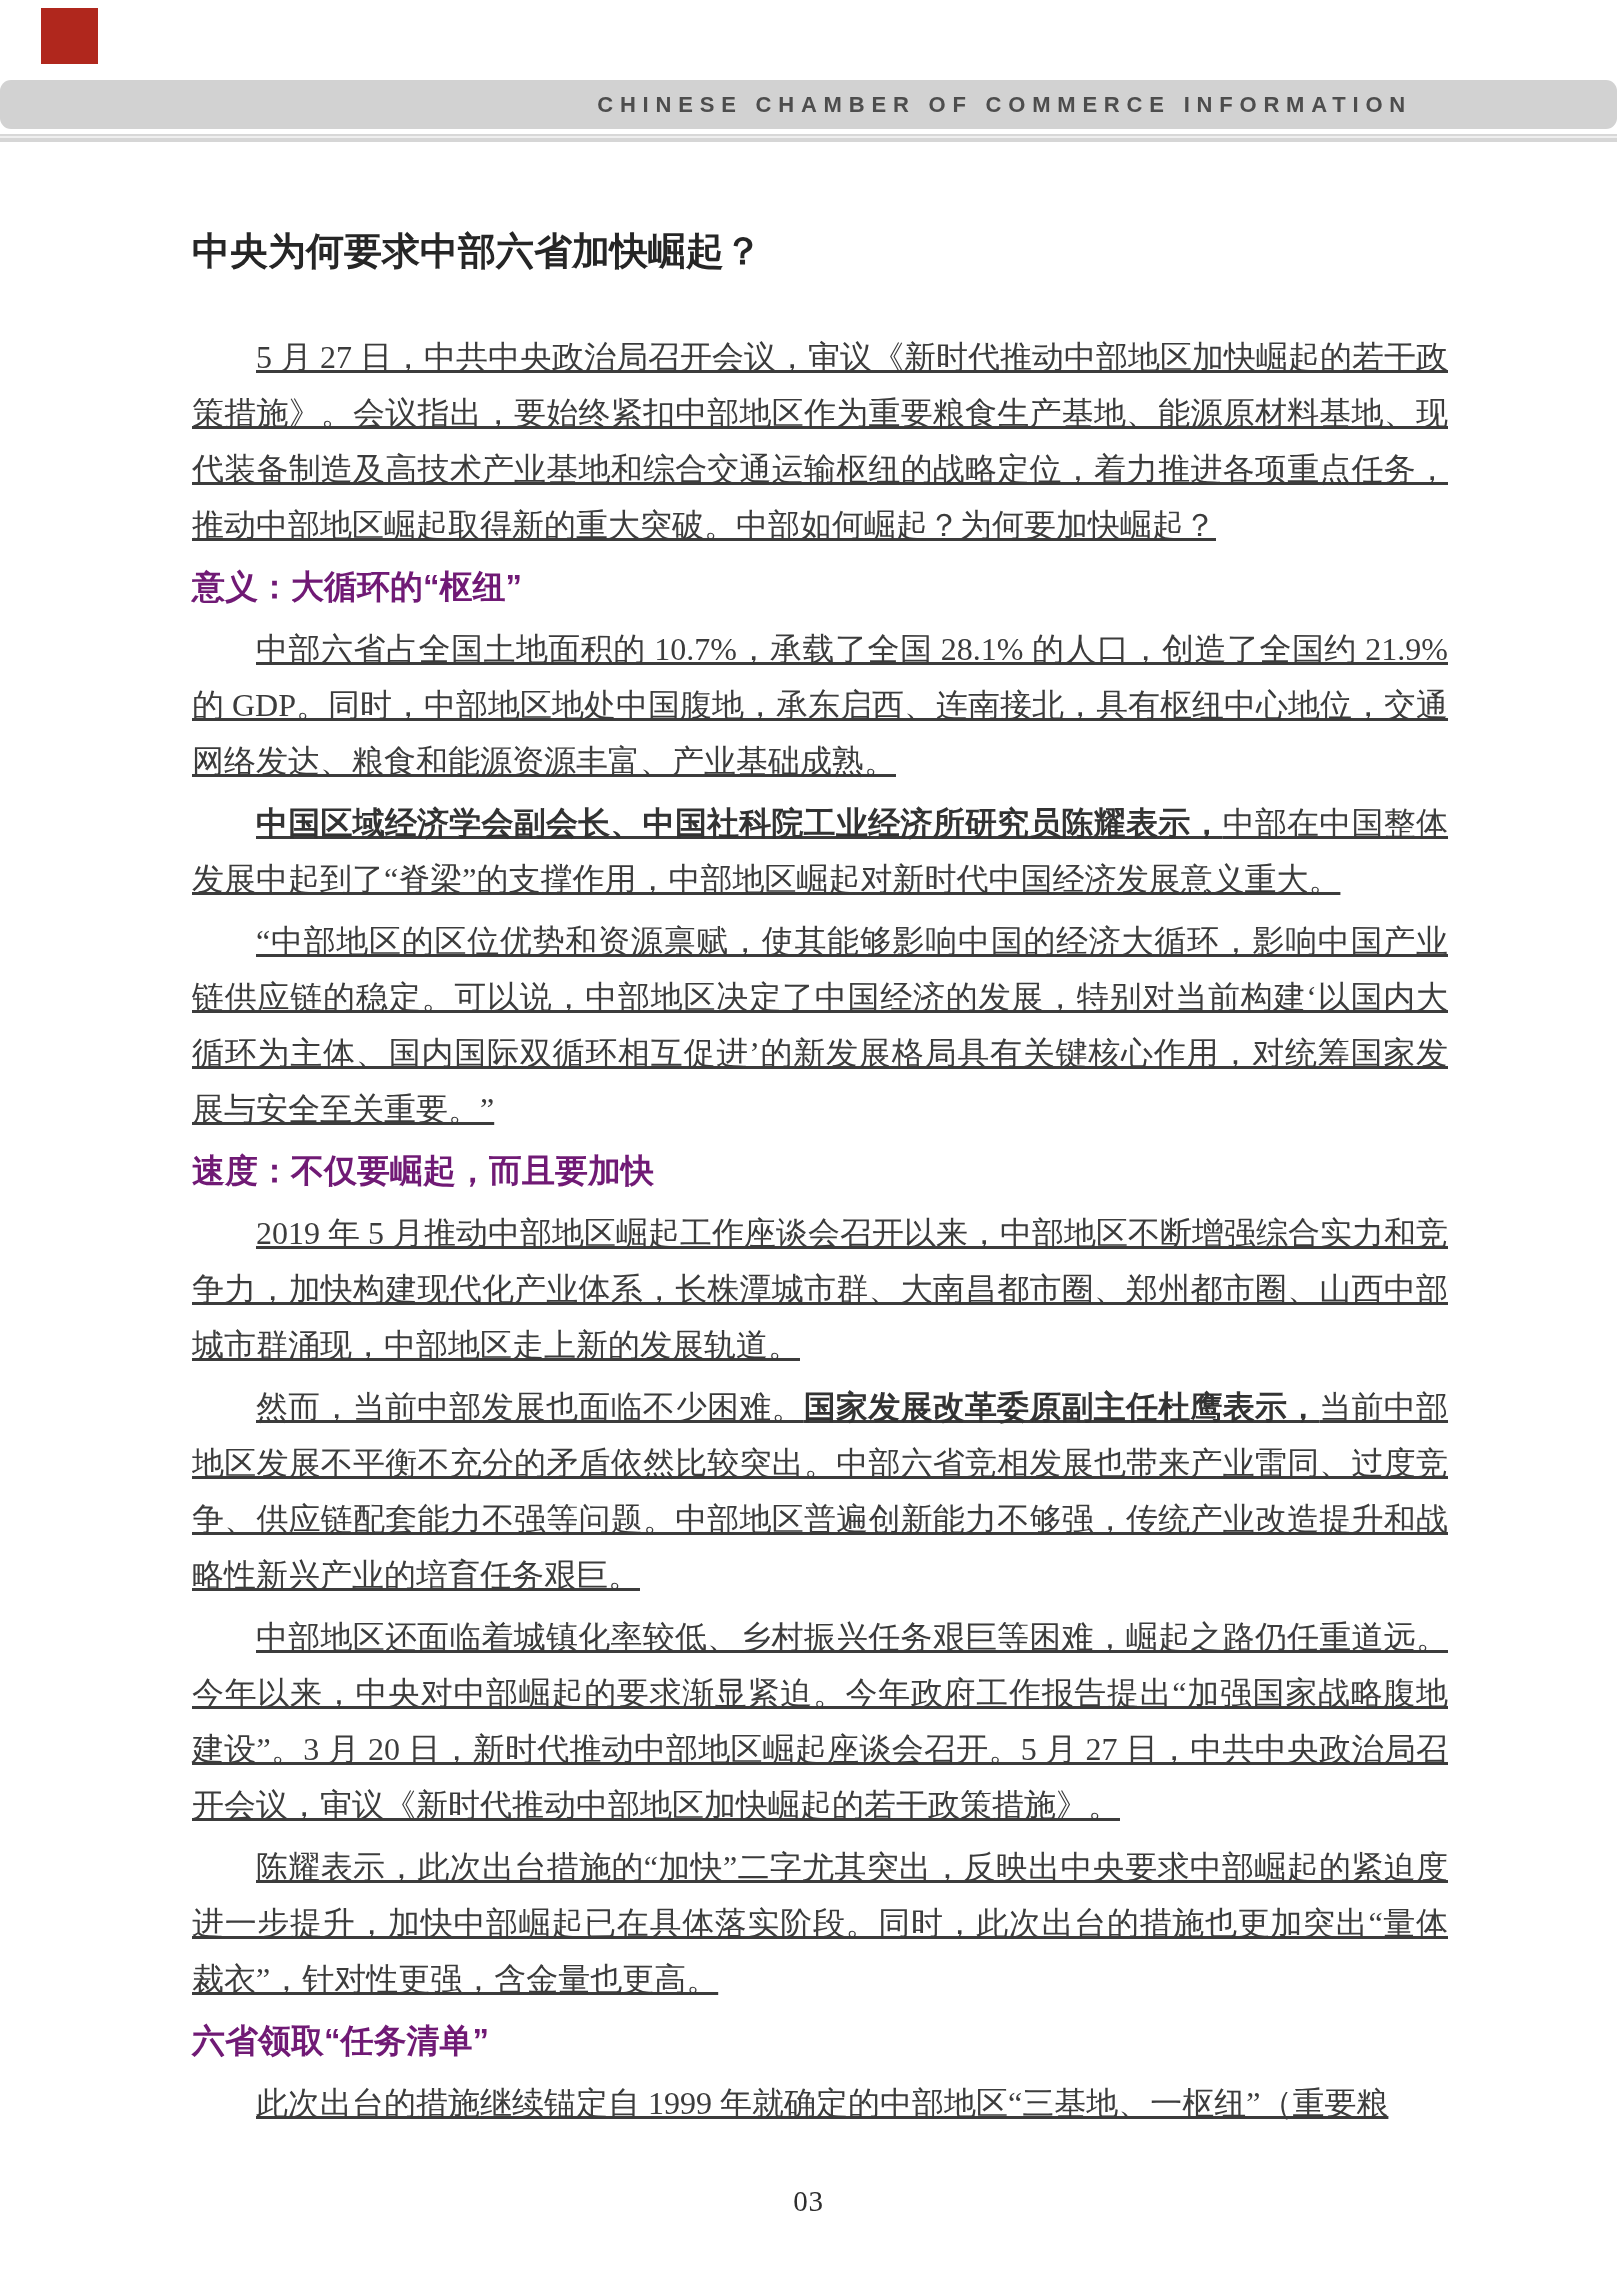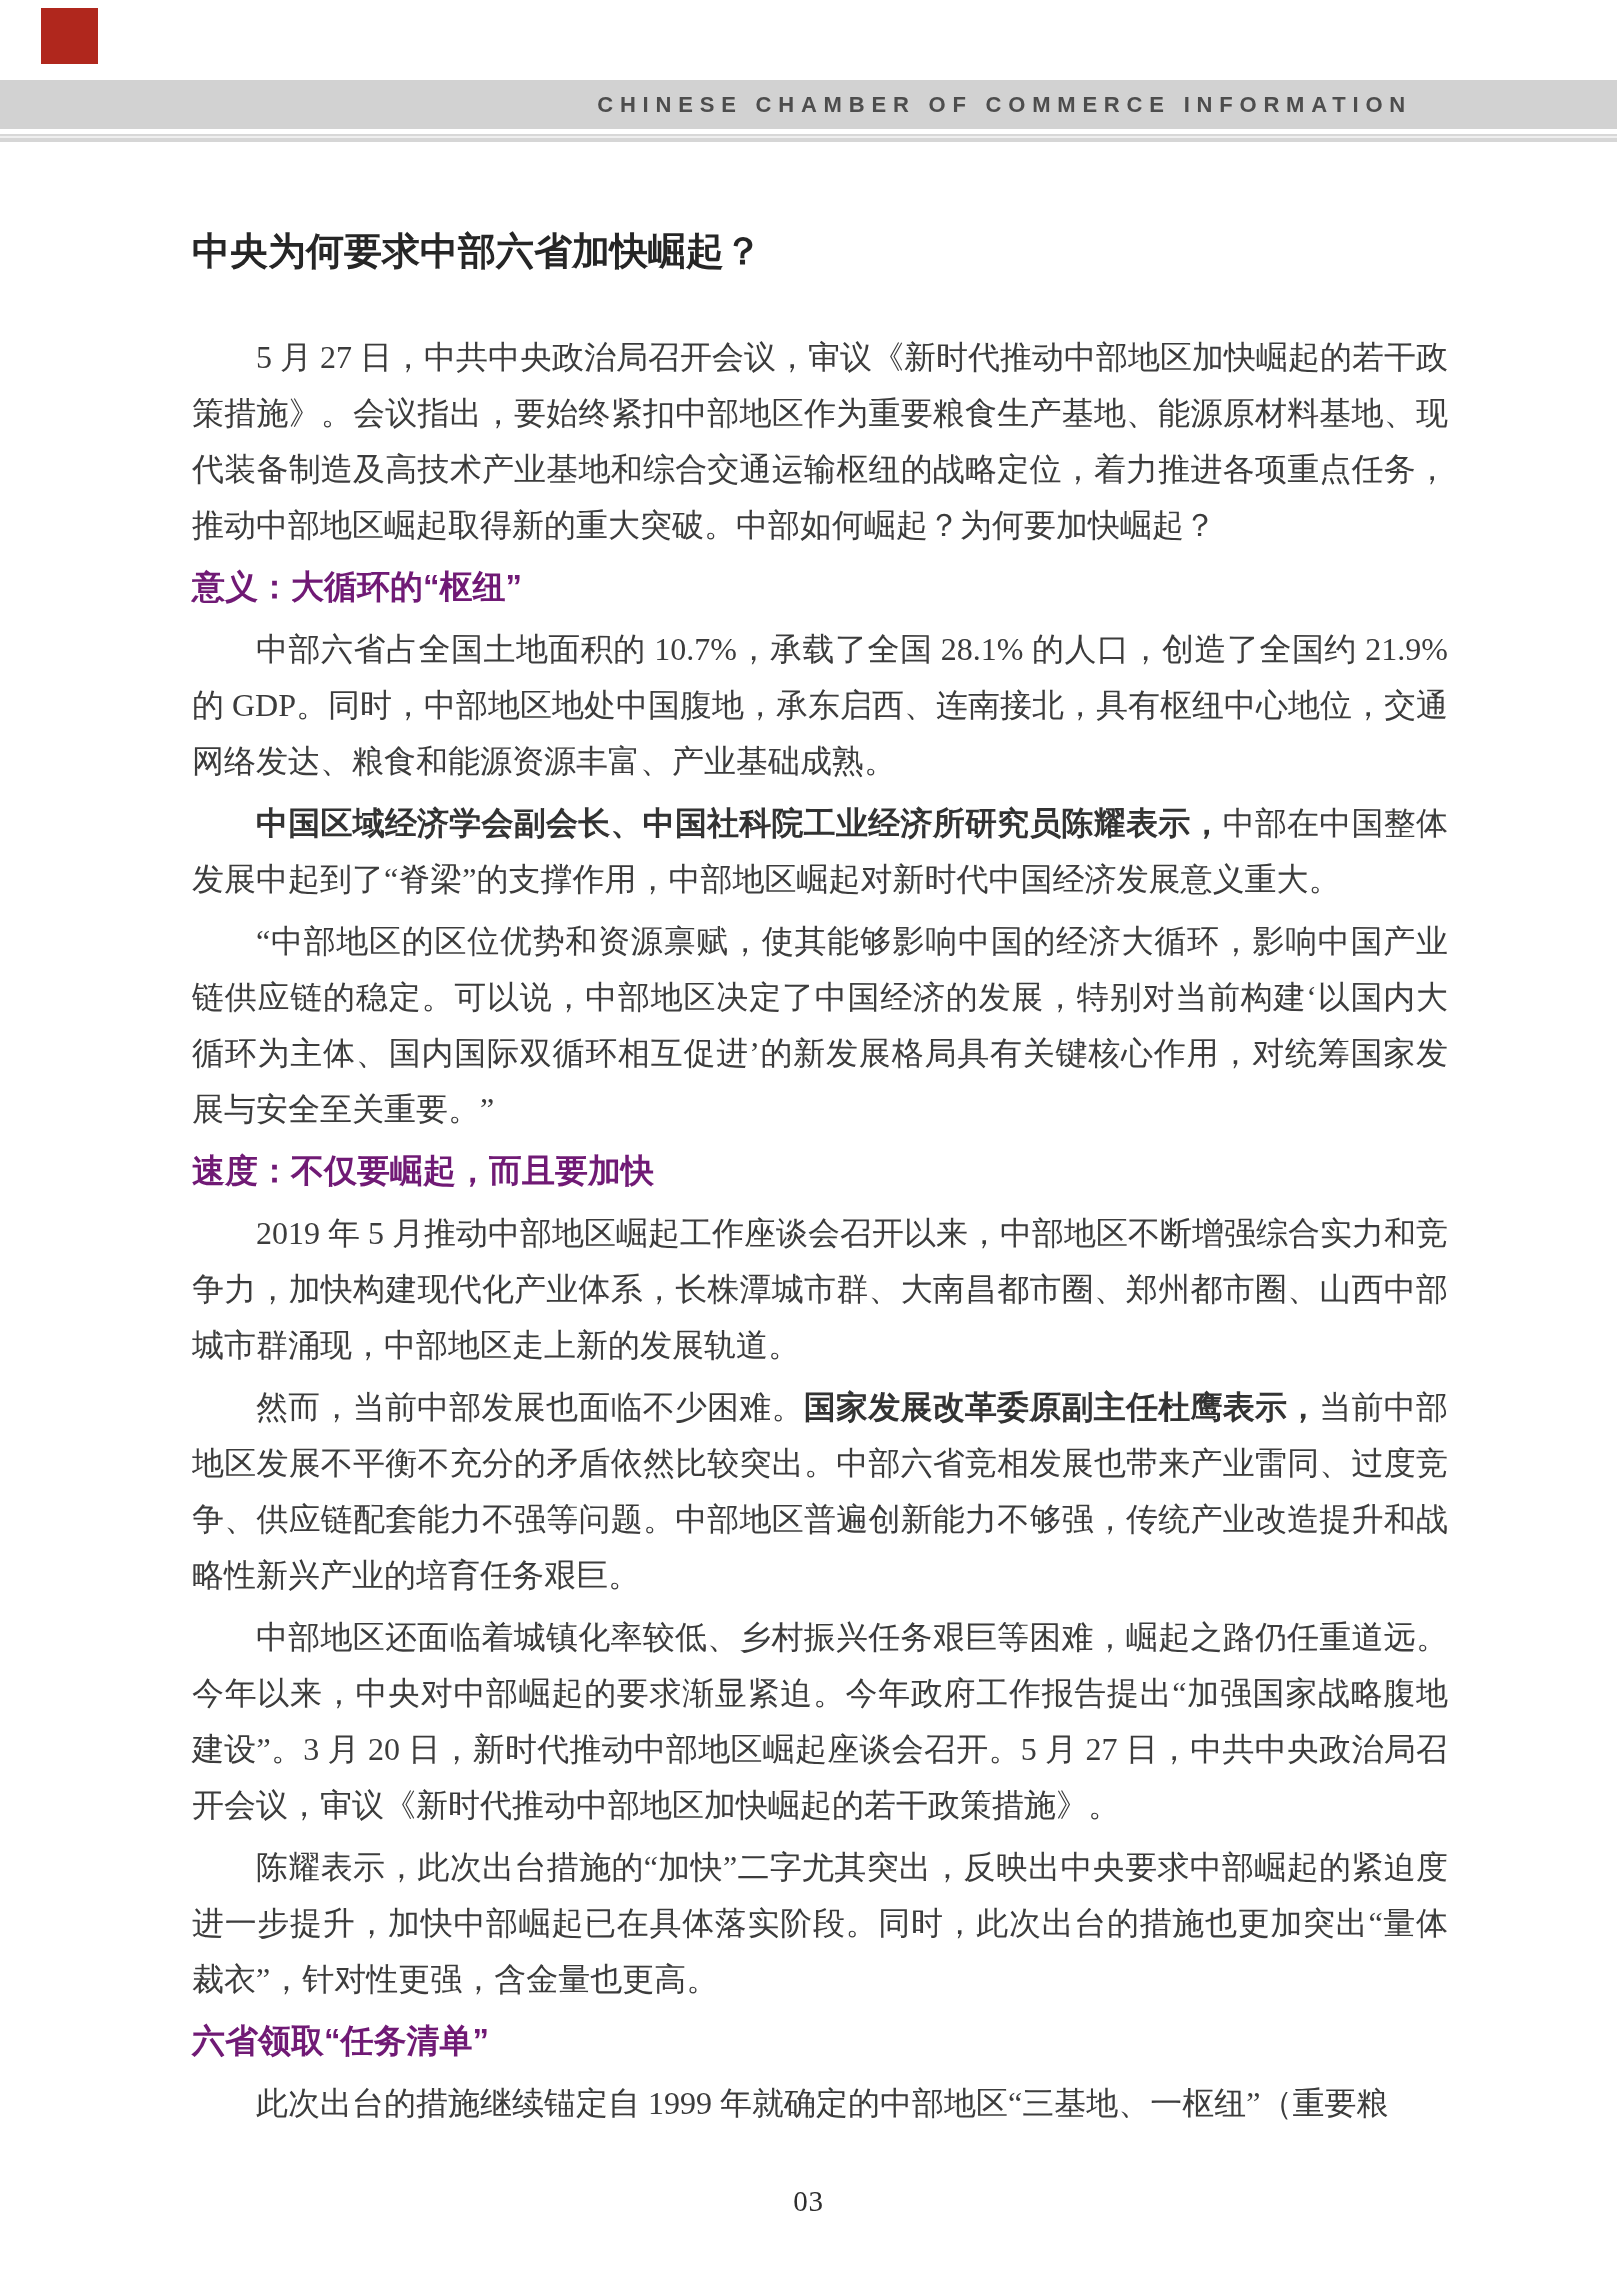--- a/index.html
+++ b/index.html
@@ -9,21 +9,21 @@
   }
   .page{position:absolute;inset:0;overflow:hidden;background:#ffffff;}
 
   
   .corner-mark{position:absolute;left:41px;top:7.5px;width:57px;height:56px;background:#b0271d;}
 
   
   .header-band{
     position:absolute;left:0;top:80px;width:1617px;height:49px;background:#d2d2d2;
     display:flex;align-items:center;justify-content:flex-end;
-    padding-right:205px;box-sizing:border-box;
+    padding-right:205px;box-sizing:border-box;border-radius:11px;
   }
   .header-band-text{
     font-family:"Liberation Sans", sans-serif;
     font-size:22px;font-weight:700;letter-spacing:6.8px;color:#4d4d4d;white-space:nowrap;
   }
 
   
   .divider-lines{
     position:absolute;left:0;top:134px;width:1617px;height:7.5px;
     background:linear-gradient(#d8d8d8 0px,#d8d8d8 2.3px,#efefef 2.3px,#efefef 4.5px,#d6d6d6 4.5px,#d6d6d6 7.5px);
@@ -33,21 +33,21 @@
   .article{
     position:absolute;left:192px;top:0;width:1256px;
     color:#3c3c3c;font-size:32px;line-height:56px;
   }
   .article-title{
     margin:228px 0 54px 0;text-align:left;
     font-family:"Liberation Sans", sans-serif;
     font-size:38px;line-height:47px;font-weight:700;color:#262626;
   }
   .para{
-    margin:0 0 6px 0;text-indent:2em;text-align:justify;
+    margin:0 0 6px 0;text-indent:2em;text-align:justify;text-decoration:underline;
   }
   .section-heading{
     margin:0 0 6px 0;text-indent:0;
     font-family:"Liberation Sans", sans-serif;
     font-size:33px;line-height:56px;font-weight:700;color:#701a75;
   }
   .bold-run{font-weight:700;color:#333333;}
 
   
   .footer{

